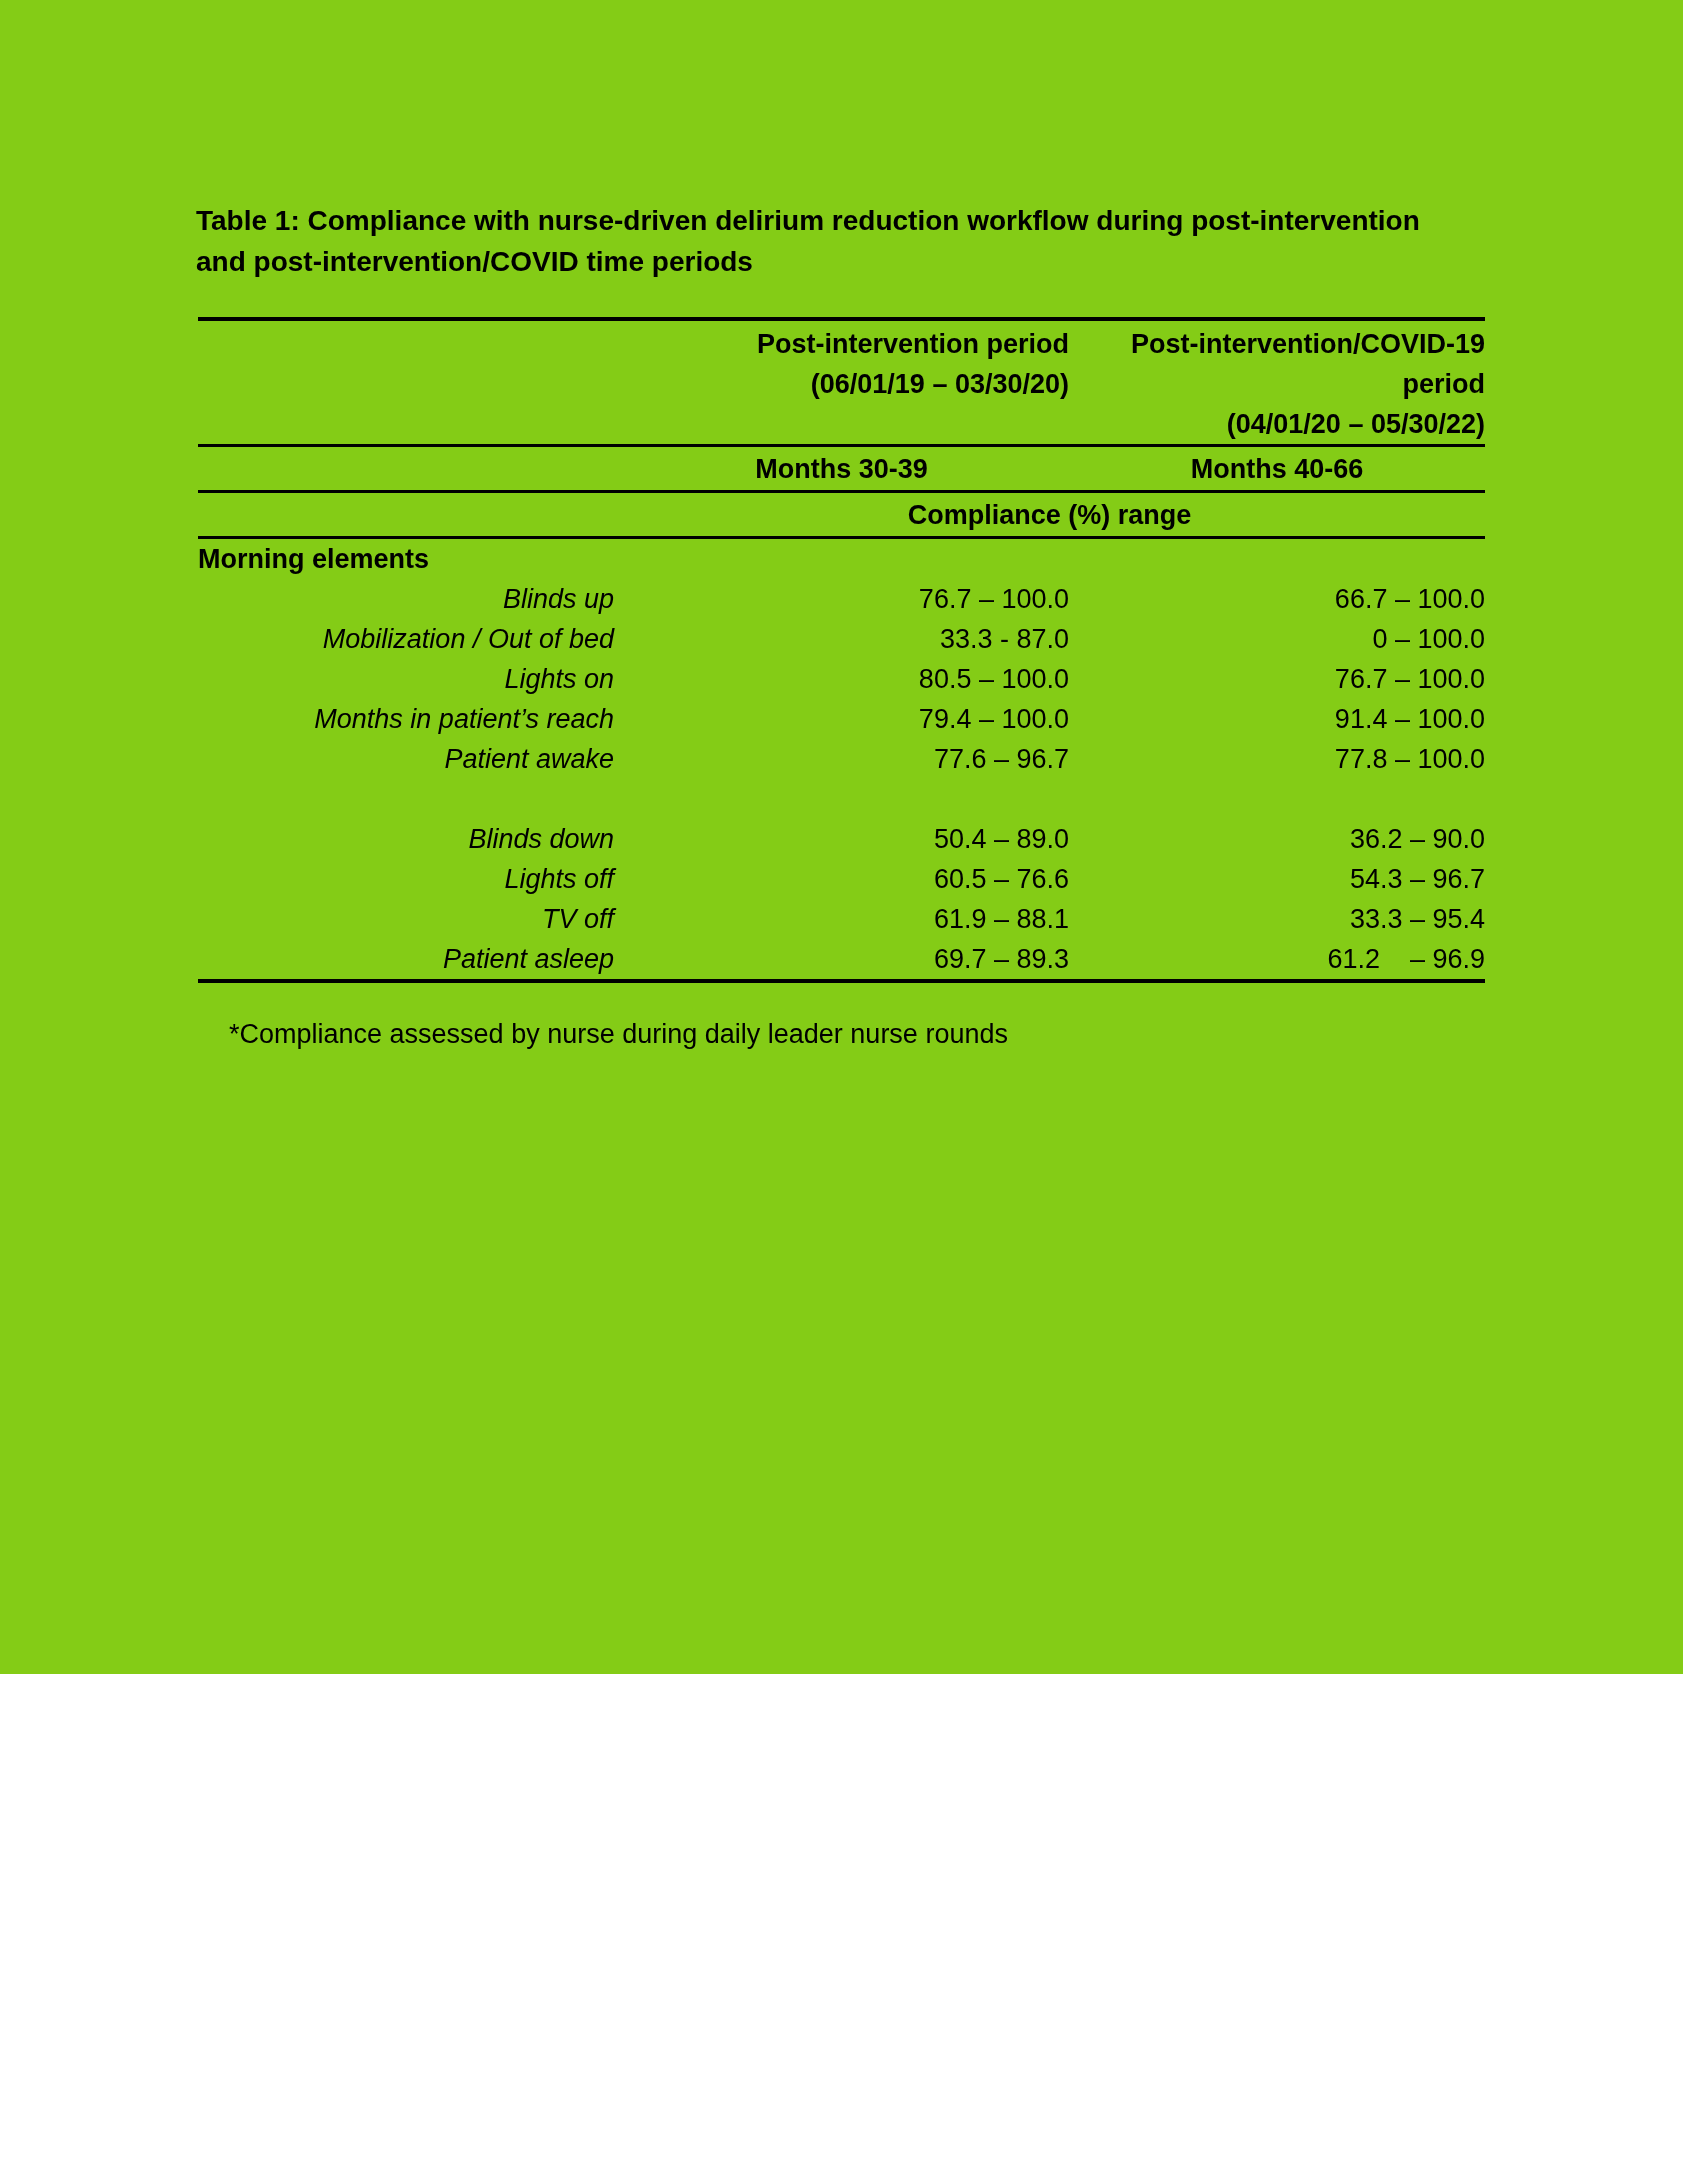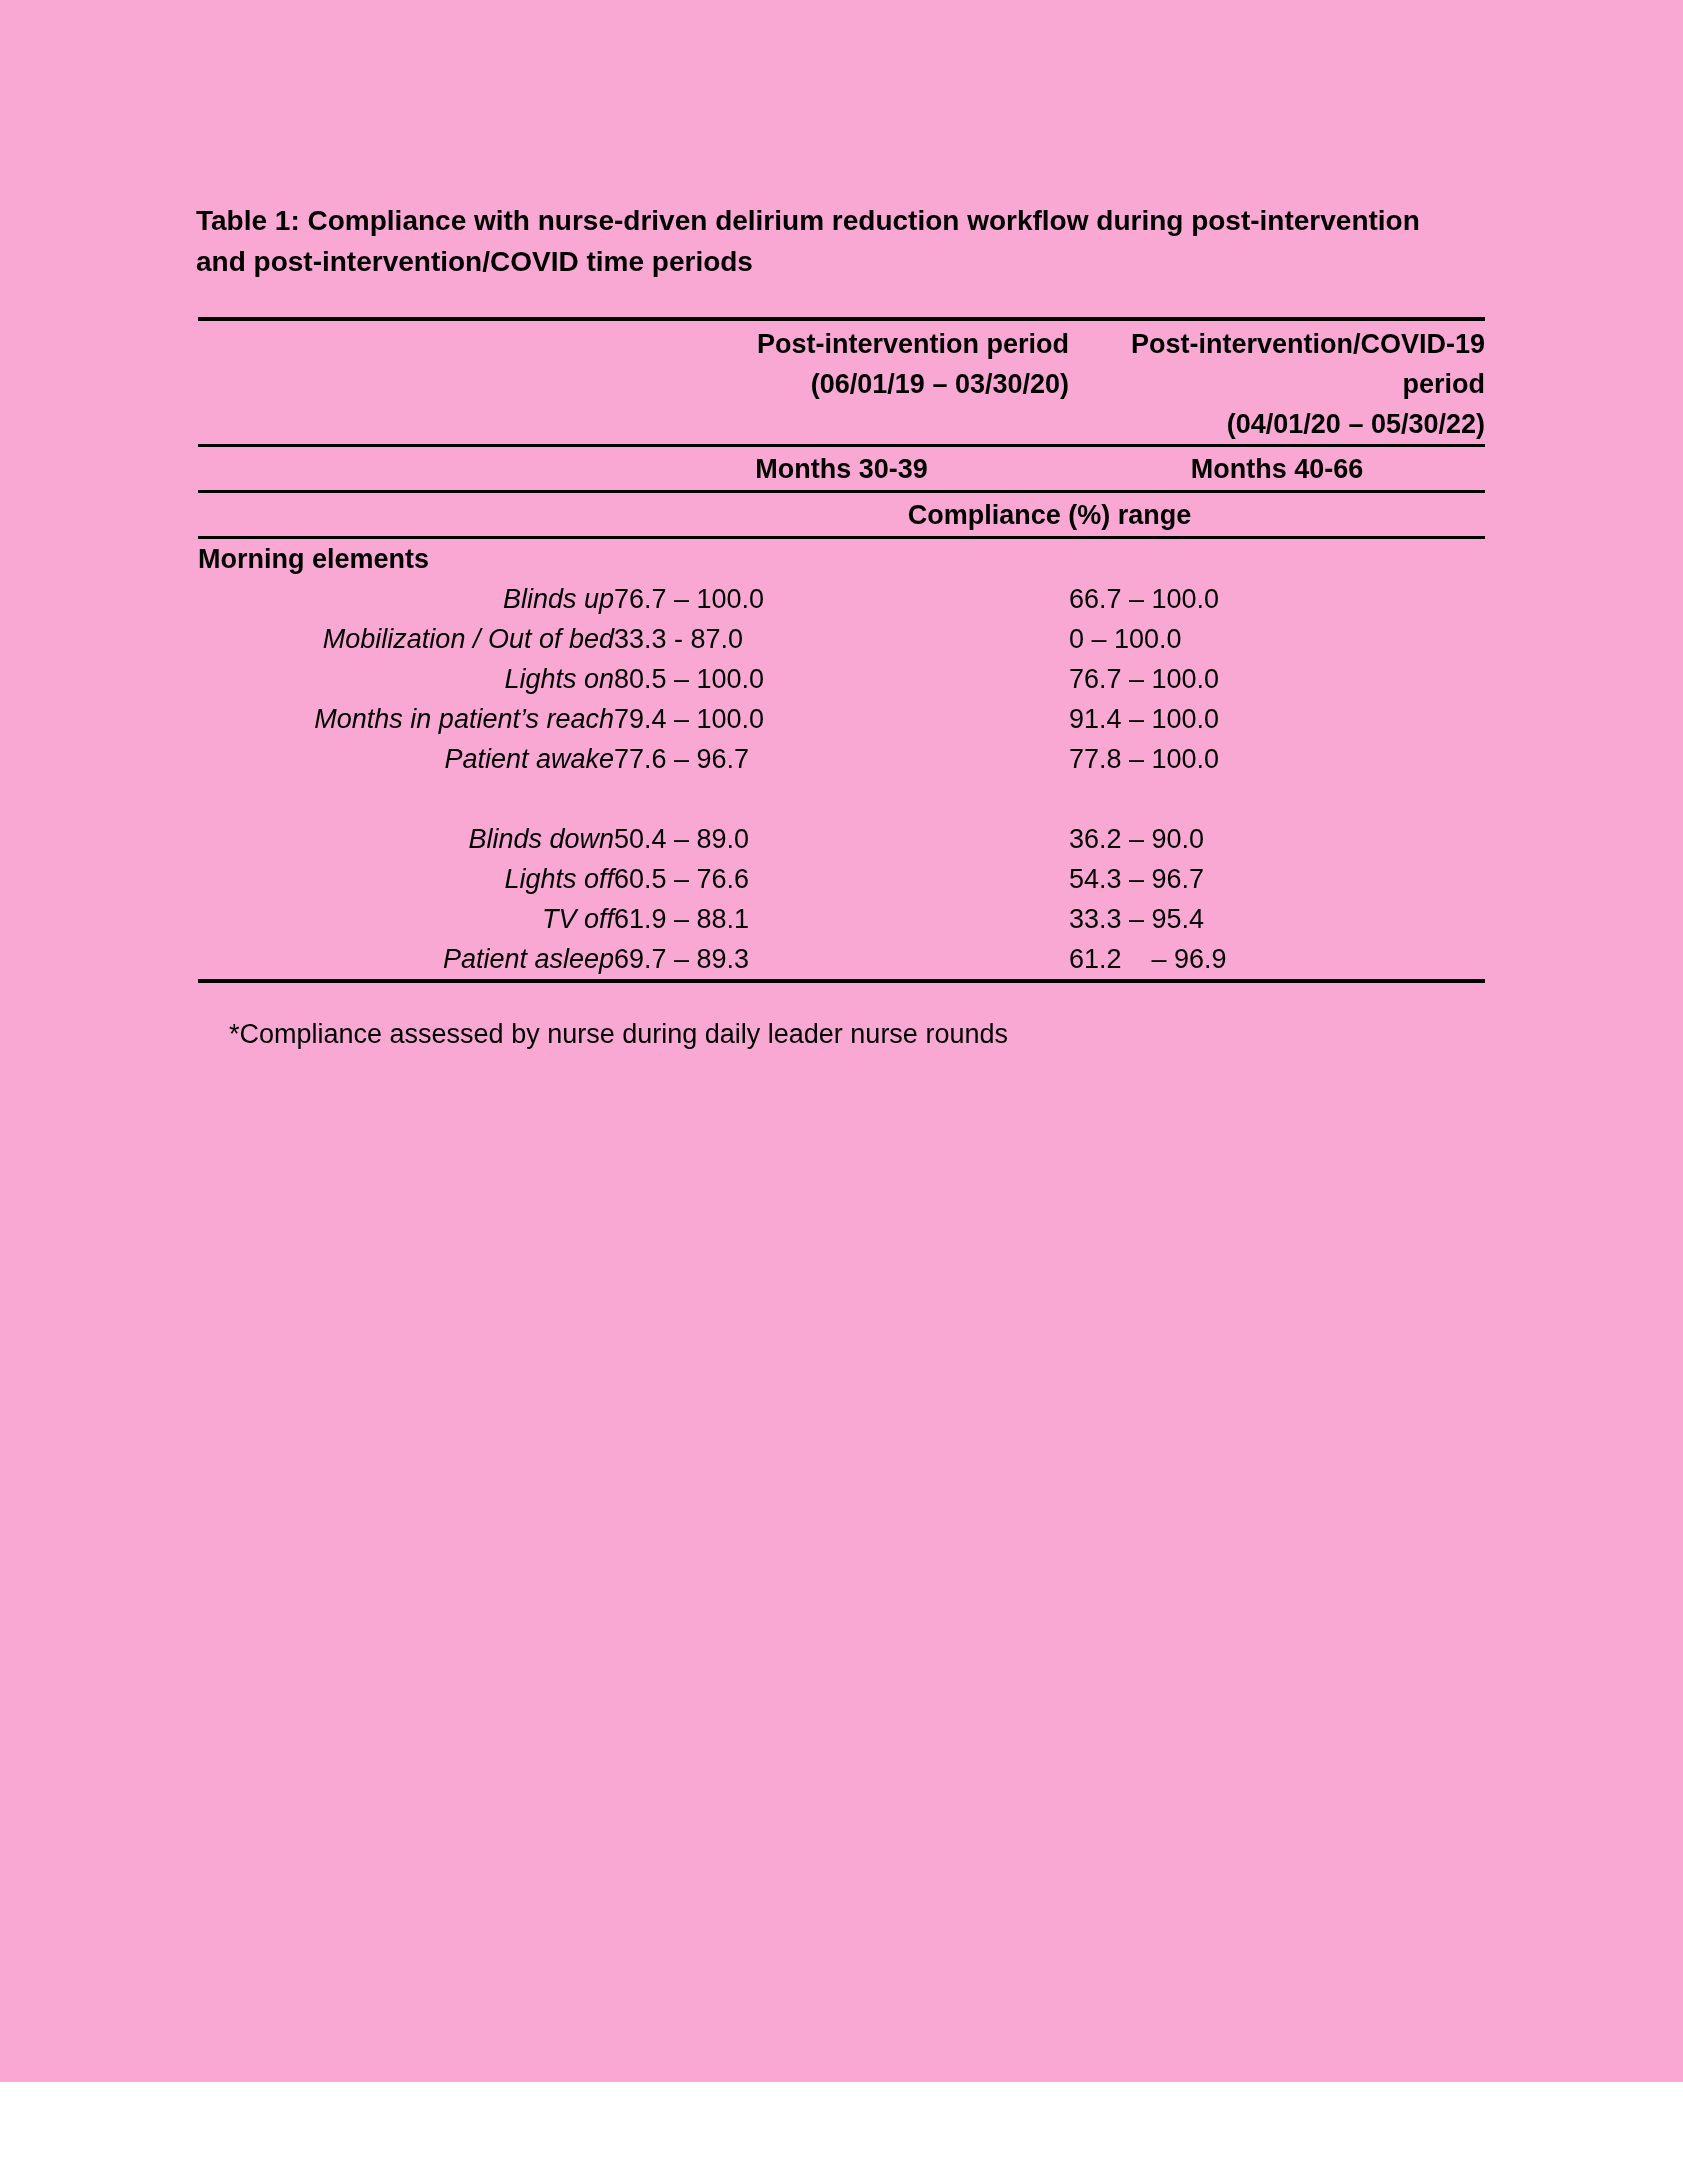--- a/index.html
+++ b/index.html
@@ -3,22 +3,22 @@
 <meta charset="utf-8">
 <style>
   html, body {
     margin: 0;
     padding: 0;
     background: #ffffff;
   }
   .page {
     position: relative;
     width: 1683px;
-    height: 2082px;
-    background: #f9a8d4;
+    height: 1674px;
+    background: #84cc16;
     color: #000000;
     font-family: "Liberation Sans", sans-serif;
     overflow: hidden;
   }
   .caption {
     position: absolute;
     left: 196px;
     top: 200px;
     width: 1386px;
     font-size: 28px;
@@ -68,21 +68,21 @@
     text-align: left;
     font-weight: bold;
     padding-left: 14px;
   }
   td.rowlabel {
     text-align: right;
     font-style: italic;
     padding-right: 2px;
   }
   td.val {
-    text-align: left;
+    text-align: right;
     white-space: pre;
   }
   tr.spacer td { height: 40px; }
   .footnote {
     position: absolute;
     left: 196px;
     top: 1016px;
     font-size: 27px;
     line-height: 36px;
     margin-left: 33px;

